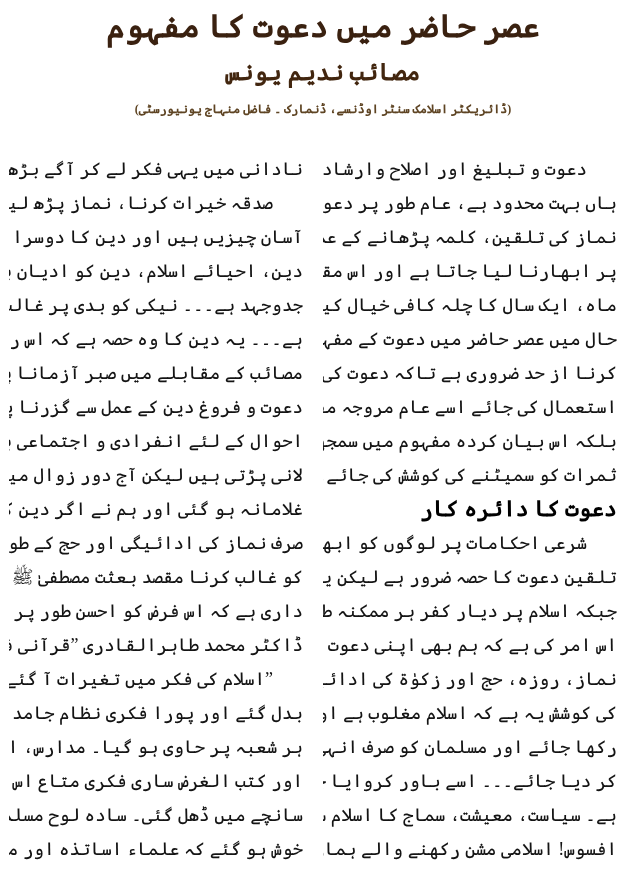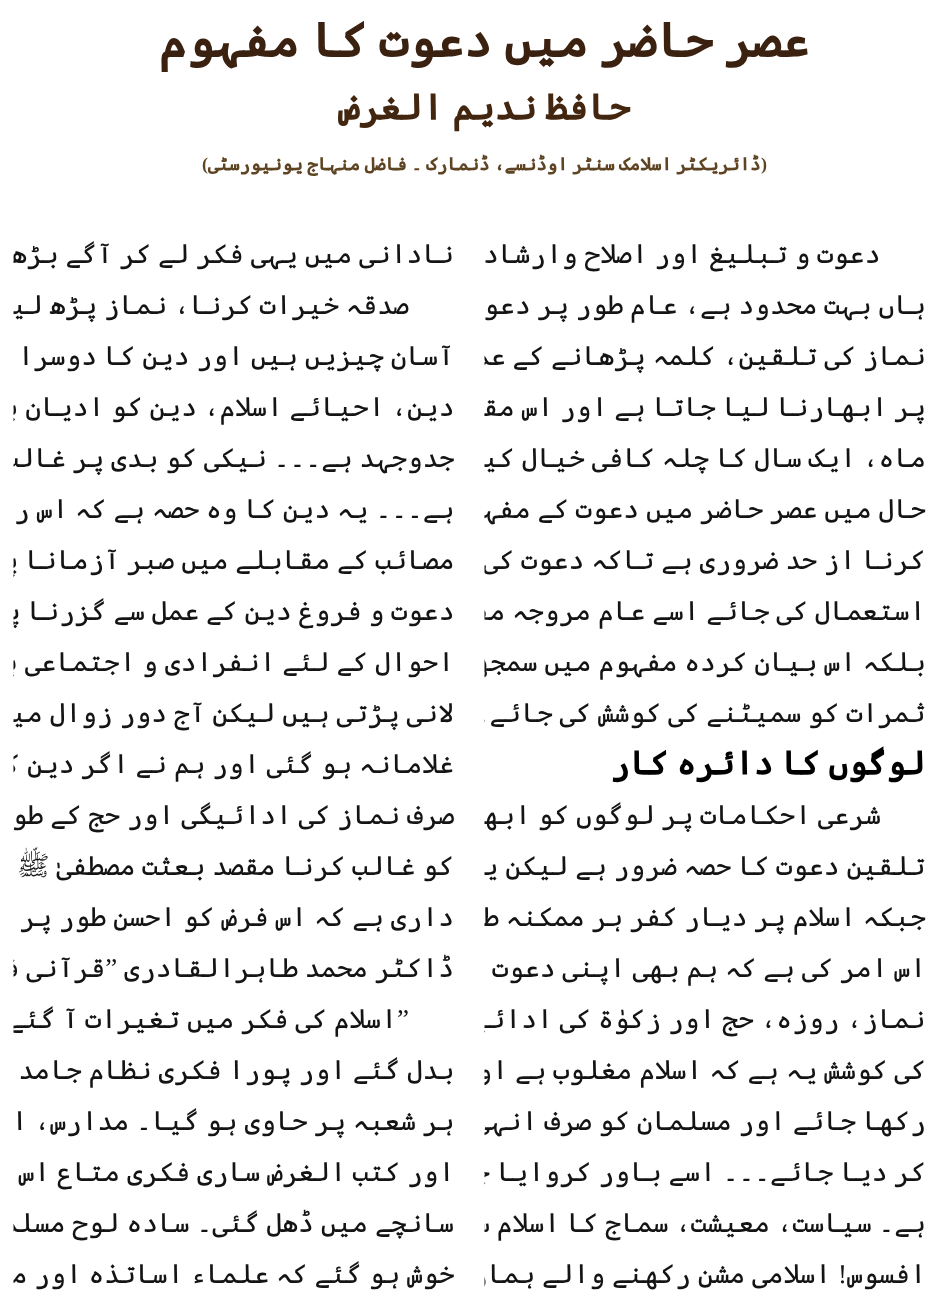--- a/index.html
+++ b/index.html
@@ -81,36 +81,36 @@
     text-align: right;
     text-align-last: right;
   }
 </style>
 </head>
 <body>
 
 <div class="page">
   <div class="header">
     <div class="title">عصر حاضر میں دعوت کا مفہوم</div>
-    <div class="author">حافظ ندیم الغرض</div>
+    <div class="author">مصائب ندیم یونس</div>
     <div class="affiliation">(ڈائریکٹر اسلامک سنٹر اوڈنسے، ڈنمارک ۔ فاضل منہاج یونیورسٹی)</div>
   </div>
   <div class="columns">
     <div class="col" id="col-right">
         <div class="line indent">دعوت و تبلیغ اور اصلاح وارشاد کا مفہوم ہمارے</div>
         <div class="line">ہاں بہت محدود ہے، عام طور پر دعوت و تبلیغ سے مراد محض</div>
         <div class="line">نماز کی تلقین، کلمہ پڑھانے کے عمل اور لوگوں کو نیک اعمال</div>
         <div class="line">پر ابھارنا لیا جاتا ہے اور اس مقصد کے لئے ایک ماہ، تین</div>
         <div class="line">ماہ، ایک سال کا چلہ کافی خیال کیا جاتا ہے۔ اس صورت</div>
         <div class="line">حال میں عصر حاضر میں دعوت کے مفہوم کی وسعت کو بیان</div>
         <div class="line">کرنا از حد ضروری ہے تاکہ دعوت کی اصطلاح جہاں بھی</div>
         <div class="line">استعمال کی جائے اسے عام مروجہ مفہوم میں نہ لیا جائے</div>
         <div class="line">بلکہ اس بیان کردہ مفہوم میں سمجھتے ہوئے اس کے اثرات و</div>
         <div class="line end">ثمرات کو سمیٹنے کی کوشش کی جائے۔</div>
-        <div class="line heading">لوگوں کا دائرہ کار</div>
+        <div class="line heading">دعوت کا دائرہ کار</div>
         <div class="line indent">شرعی احکامات پر لوگوں کو ابھارنا اور ان پر عمل کی</div>
         <div class="line">تلقین دعوت کا حصہ ضرور ہے لیکن یہی کل دعوت نہیں۔ آج</div>
         <div class="line">جبکہ اسلام پر دیار کفر ہر ممکنہ طریق سے حملہ آور ہے، ضرورت</div>
         <div class="line">اس امر کی ہے کہ ہم بھی اپنی دعوت کا دائرہ کار وسیع کریں۔</div>
         <div class="line">نماز، روزہ، حج اور زکوٰۃ کی ادائیگی پر کفر کو کوئی رنج نہیں۔ ان</div>
         <div class="line">کی کوشش یہ ہے کہ اسلام مغلوب ہے اور اسے ہمیشہ مغلوب</div>
         <div class="line">رکھا جائے اور مسلمان کو صرف انہی چند عبادتوں تک محدود</div>
         <div class="line">کر دیا جائے۔۔۔ اسے باور کروایا جائے کہ یہی کل دین</div>
         <div class="line">ہے۔ سیاست، معیشت، سماج کا اسلام سے کوئی تعلق نہیں۔</div>
         <div class="line">افسوس! اسلامی مشن رکھنے والے ہمارے نادان لوگ بھی</div>

